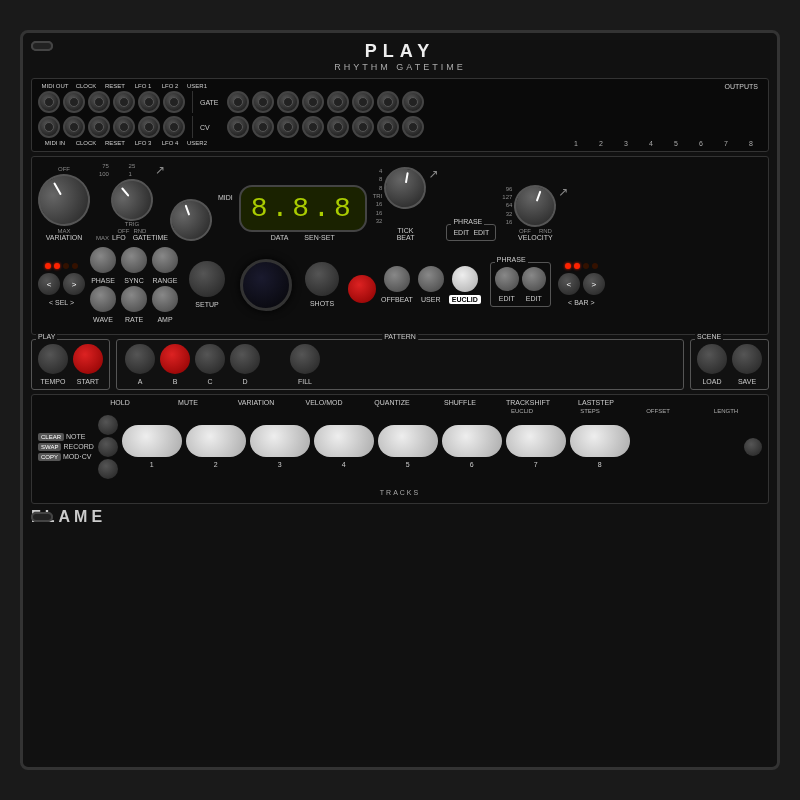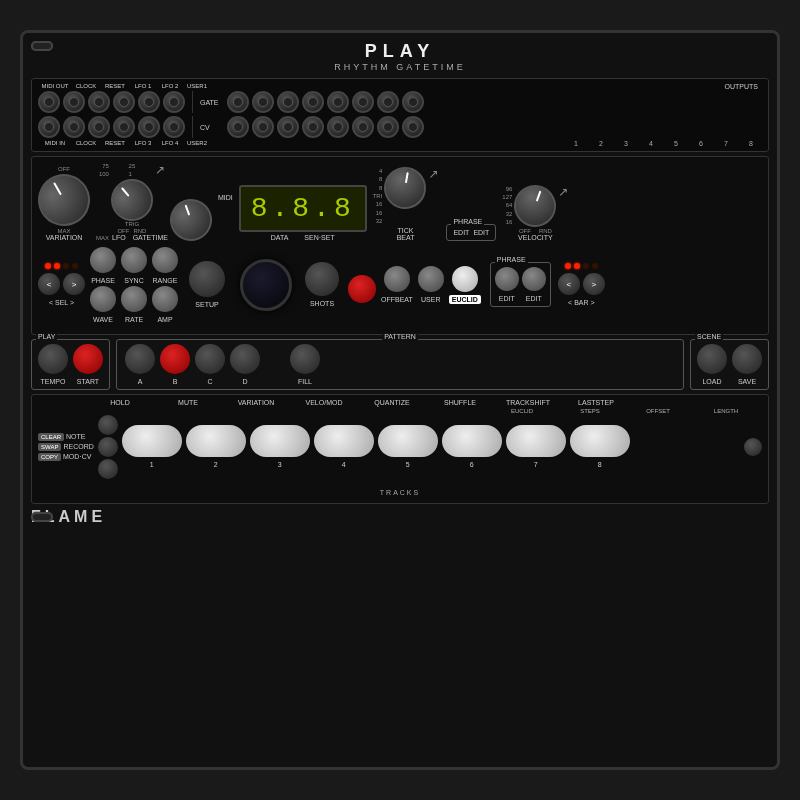--- a/index.html
+++ b/index.html
@@ -131,21 +131,21 @@
     }
     .knob-md {
       width: 42px;
       height: 42px;
     }
 
     
     .display {
       background: #1a2200;
       border: 2px solid #444;
-      border-radius: 3px;
+      border-radius: 13px;
       padding: 6px 10px;
       font-family: 'Courier New', monospace;
       font-size: 28px;
       color: #aacc00;
       letter-spacing: 4px;
       min-width: 90px;
       text-align: center;
     }
     .btn-round {
       width: 26px;

